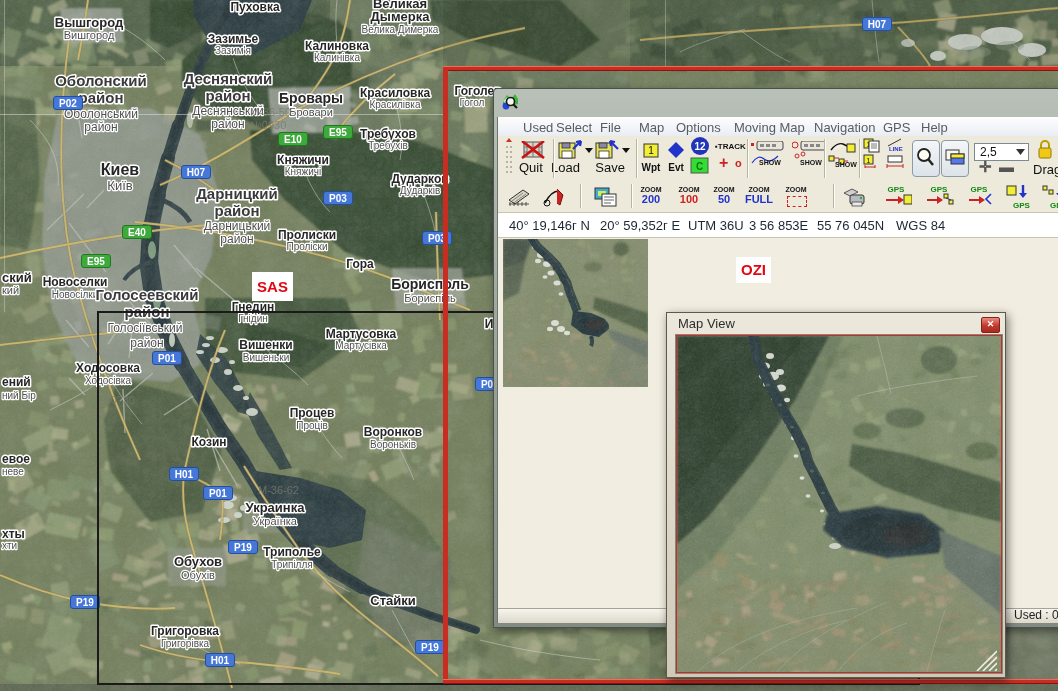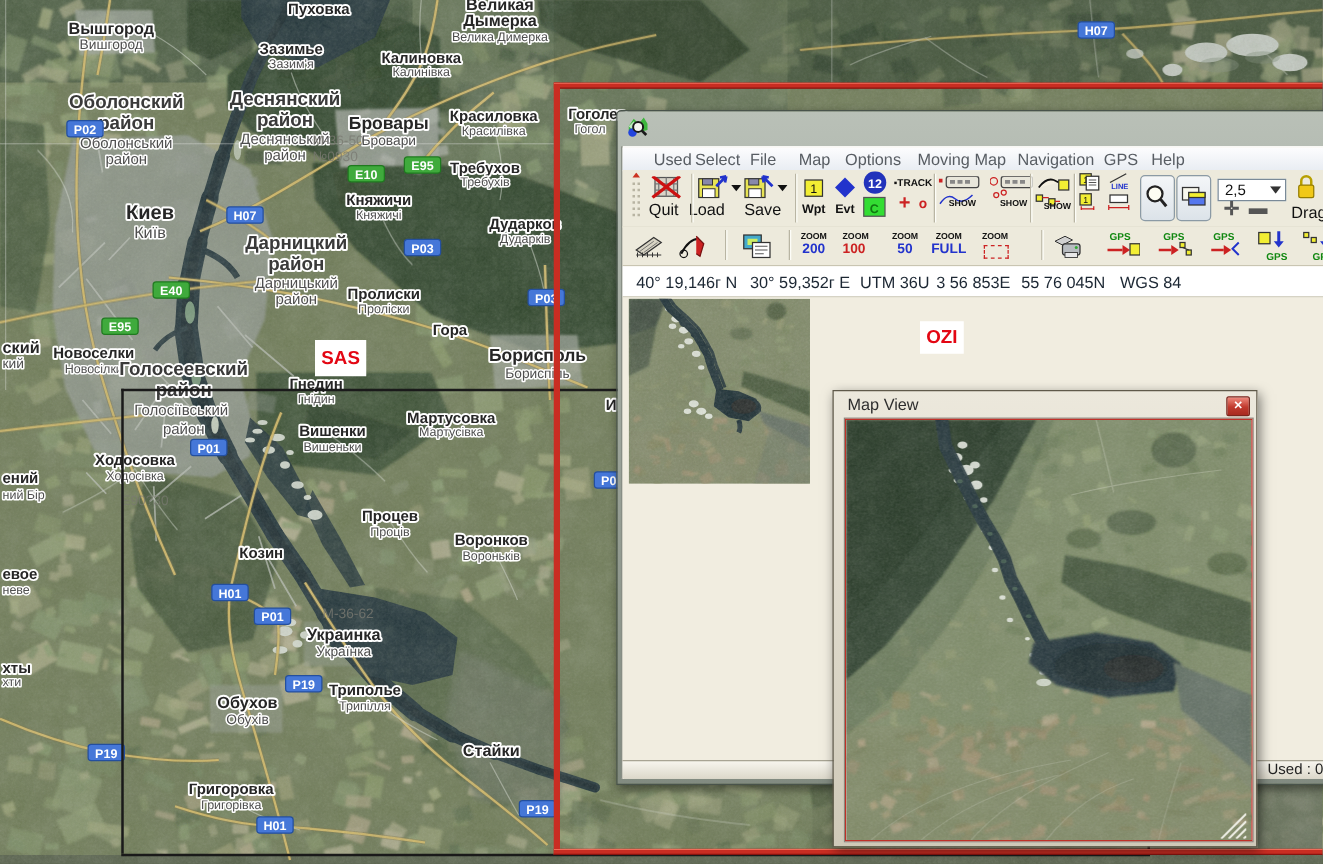--- a/index.html
+++ b/index.html
@@ -1172,21 +1172,21 @@
       <div style="position:absolute;left:146px;top:32px;font-size:13px;color:#585d63">Map</div>
       <div style="position:absolute;left:183px;top:32px;font-size:13px;color:#585d63">Options</div>
       <div style="position:absolute;left:241px;top:32px;font-size:13px;color:#585d63">Moving Map</div>
       <div style="position:absolute;left:321px;top:32px;font-size:13px;color:#585d63">Navigation</div>
       <div style="position:absolute;left:390px;top:32px;font-size:13px;color:#585d63">GPS</div>
       <div style="position:absolute;left:428px;top:32px;font-size:13px;color:#585d63">Help</div>
       <div style="position:absolute;left:5px;top:48px;right:0;height:45px;background:#edeadc;border-bottom:1px solid #c9c5b2"></div>
       <div style="position:absolute;left:5px;top:93px;right:0;height:31px;background:#edeadc;border-bottom:1px solid #c9c5b2"></div>
       <div style="position:absolute;left:5px;top:125px;right:0;height:24px;background:#fff;border-bottom:1px solid #c9c5b2"></div>
       <div style="position:absolute;left:16px;top:130px;font-size:13px;color:#1c2733;white-space:nowrap">40° 19,146г N</div>
-      <div style="position:absolute;left:107px;top:130px;font-size:13px;color:#1c2733;white-space:nowrap">30° 59,352г E</div>
+      <div style="position:absolute;left:107px;top:130px;font-size:13px;color:#1c2733;white-space:nowrap">20° 59,352г E</div>
       <div style="position:absolute;left:195px;top:130px;font-size:13px;color:#1c2733;white-space:nowrap">UTM  36U</div>
       <div style="position:absolute;left:256px;top:130px;font-size:13px;color:#1c2733;white-space:nowrap">3 56 853E</div>
       <div style="position:absolute;left:324px;top:130px;font-size:13px;color:#1c2733;white-space:nowrap">55 76 045N</div>
       <div style="position:absolute;left:403px;top:130px;font-size:13px;color:#1c2733;white-space:nowrap">WGS 84</div>
       <div style="position:absolute;left:5px;top:150px;right:0;bottom:19px;background:#f1ede0"></div>
       <div style="position:absolute;left:5px;right:0;bottom:5px;height:14px;background:linear-gradient(180deg,#f7f5ee,#dcd8ca);border-top:1px solid #a8a494"></div>
       <div style="position:absolute;left:521px;bottom:6px;font-size:12px;color:#222;white-space:nowrap">Used : 0 o</div>
       <svg style="position:absolute;left:11px;top:50px" width="10" height="40" viewBox="0 0 10 40">
         <polygon points="2,4 5,0 8,4" fill="#cc3322"></polygon>
         <rect x="2" y="8" width="2" height="2" fill="#b8b4a2"></rect>
@@ -1325,21 +1325,21 @@
       <div style="position:absolute;left:88px;top:96px;width:1px;height:24px;background:#fdfdf8"></div>
       <svg style="position:absolute;left:101px;top:99px" width="24" height="20" viewBox="0 0 24 20">
         <rect x="1" y="1" width="14" height="11" fill="#44aacc" stroke="#333"></rect>
         <rect x="4" y="4" width="8" height="5" fill="#ccee66"></rect>
         <rect x="8" y="7" width="14" height="12" fill="#fff" stroke="#333"></rect>
         <path d="M10,10 h10 M10,13 h10 M10,16 h7" stroke="#555" stroke-width=".9"></path>
       </svg>
       <div style="position:absolute;left:138px;top:96px;width:1px;height:24px;background:#b9b5a3"></div>
       <div style="position:absolute;left:139px;top:96px;width:1px;height:24px;background:#fdfdf8"></div>
       <div style="position:absolute;left:143px;top:98px;width:30px;text-align:center;font-size:7px;font-weight:bold;color:#111;font-family:'Liberation Sans'">ZOOM<br><span style="font-size:11px;color:#2233cc">200</span></div>
-      <div style="position:absolute;left:181px;top:98px;width:30px;font-size:7px;font-weight:bold;color:#111;font-family:'Liberation Sans'">ZOOM<br><span style="font-size:11px;color:#cc2222">100</span></div>
+      <div style="position:absolute;left:181px;top:98px;width:30px;text-align:center;font-size:7px;font-weight:bold;color:#111;font-family:'Liberation Sans'">ZOOM<br><span style="font-size:11px;color:#cc2222">100</span></div>
       <div style="position:absolute;left:216px;top:98px;width:30px;text-align:center;font-size:7px;font-weight:bold;color:#111;font-family:'Liberation Sans'">ZOOM<br><span style="font-size:11px;color:#2233cc">50</span></div>
       <div style="position:absolute;left:251px;top:98px;width:30px;text-align:center;font-size:7px;font-weight:bold;color:#111;font-family:'Liberation Sans'">ZOOM<br><span style="font-size:11px;color:#2233cc">FULL</span></div>
       <div style="position:absolute;left:288px;top:98px;width:30px;text-align:center;font-size:7px;font-weight:bold;color:#111">ZOOM</div>
       <div style="position:absolute;left:294px;top:108px;width:18px;height:9px;border:1px dashed #cc2222"></div>
       <div style="position:absolute;left:340px;top:96px;width:1px;height:24px;background:#b9b5a3"></div>
       <div style="position:absolute;left:341px;top:96px;width:1px;height:24px;background:#fdfdf8"></div>
       <svg style="position:absolute;left:349px;top:99px" width="26" height="20" viewBox="0 0 26 20">
         <path d="M2,6 l8,-4 6,3 -8,4 z" fill="#d0d0d0" stroke="#333" stroke-width=".8"></path>
         <rect x="8" y="8" width="14" height="9" rx="2" fill="#b8bcc0" stroke="#333"></rect>
         <rect x="10" y="15" width="10" height="4" fill="#e8e8e8" stroke="#333" stroke-width=".7"></rect>

